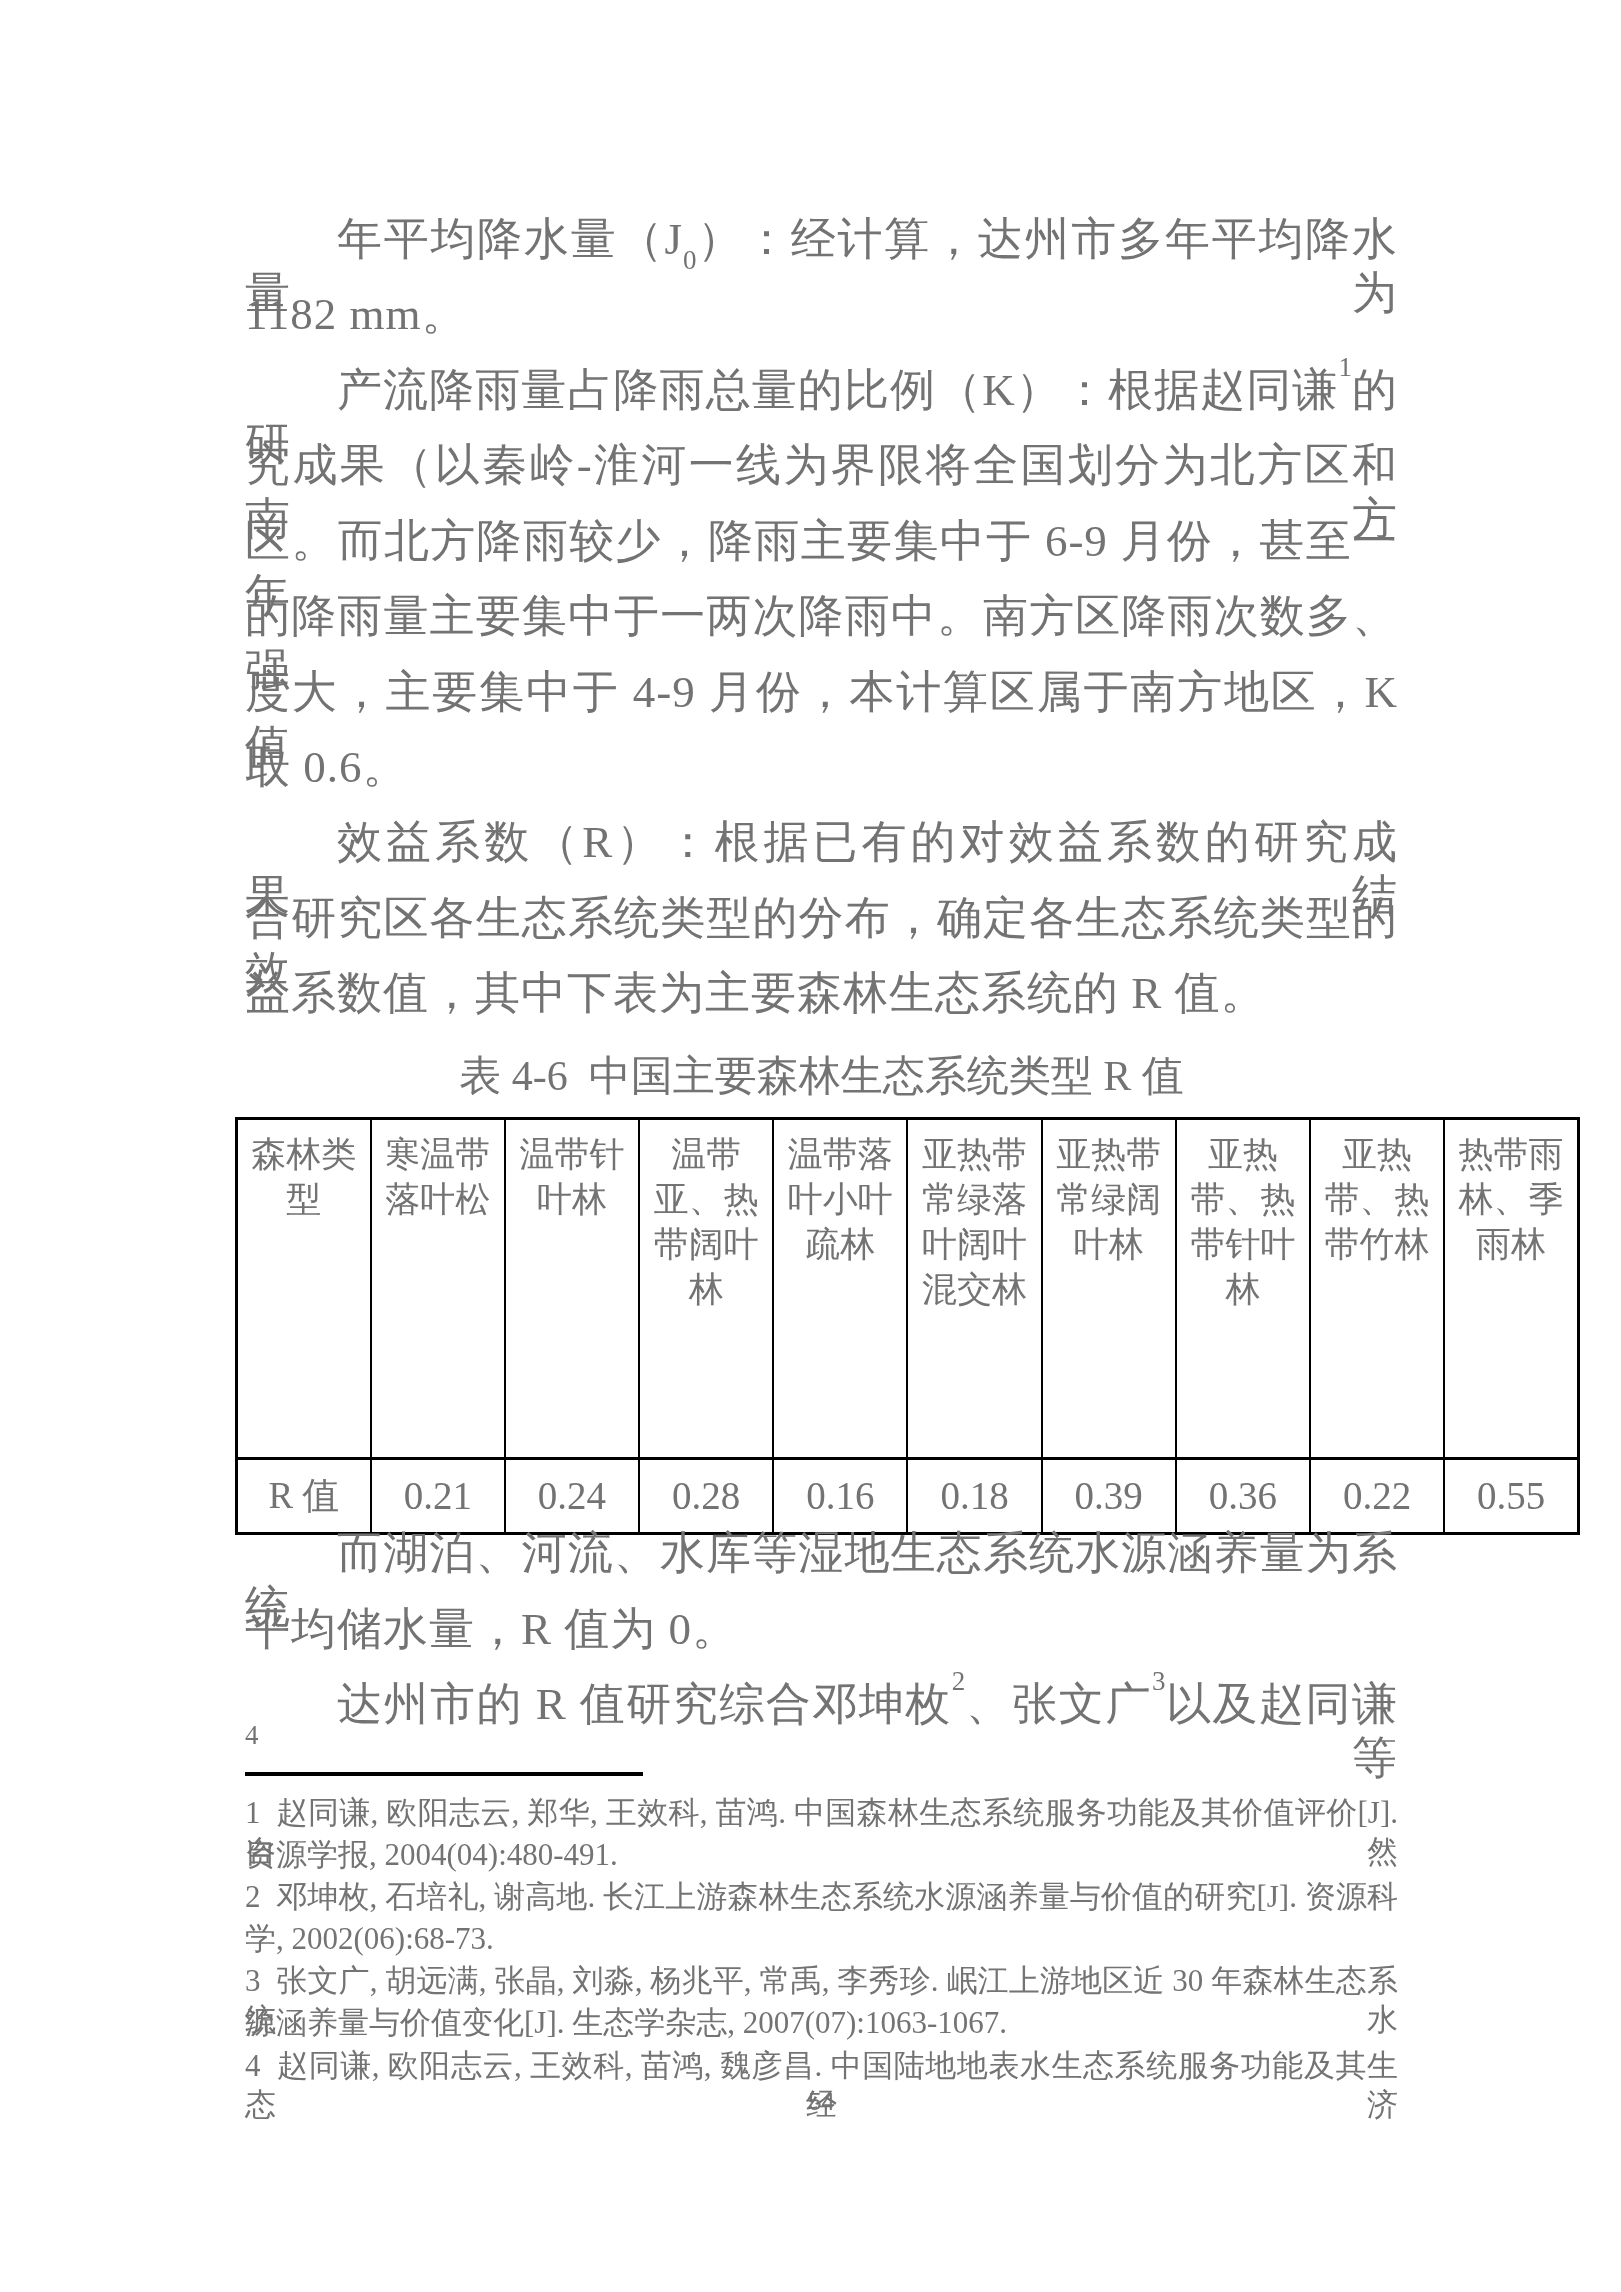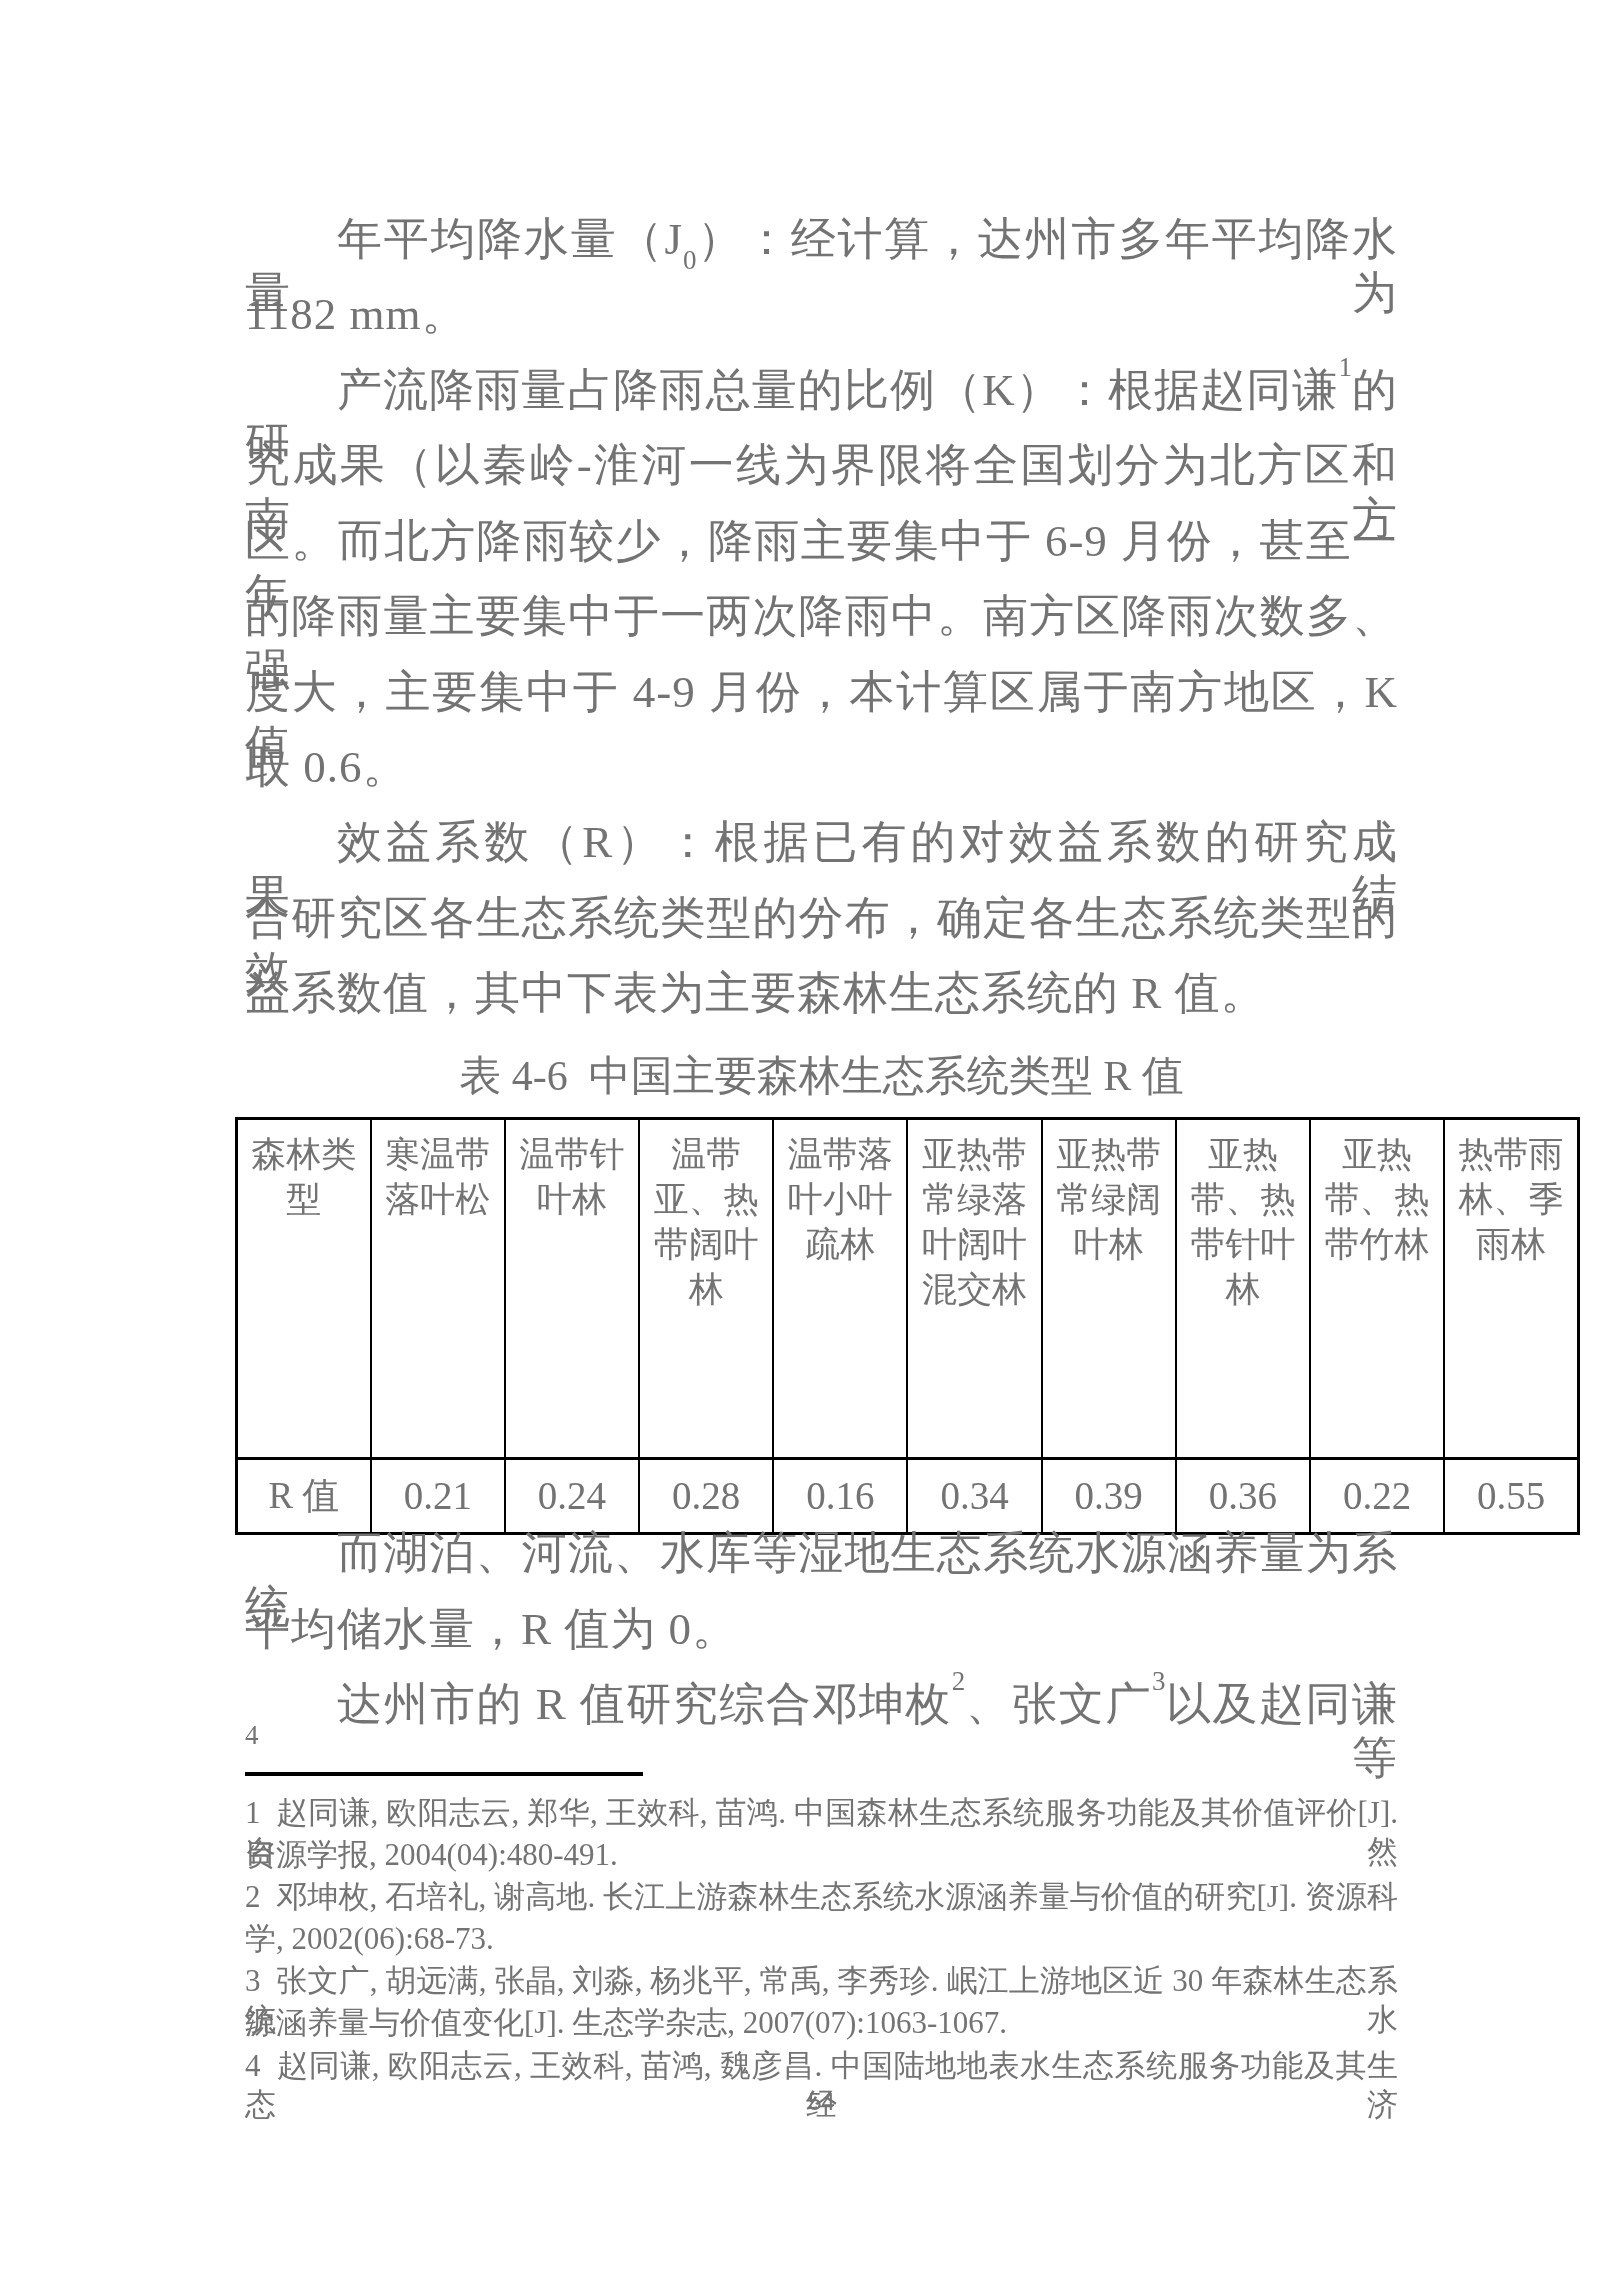--- a/index.html
+++ b/index.html
@@ -153,21 +153,21 @@
         <th>亚热带、热带针叶林</th>
         <th>亚热带、热带竹林</th>
         <th>热带雨林、季雨林</th>
       </tr>
       <tr class="vrow">
         <td class="rowlab">R 值</td>
         <td>0.21</td>
         <td>0.24</td>
         <td>0.28</td>
         <td>0.16</td>
-        <td>0.34</td>
+        <td>0.18</td>
         <td>0.39</td>
         <td>0.36</td>
         <td>0.22</td>
         <td>0.55</td>
       </tr>
     </tbody>
   </table>
 
   <div class="bline jline indent" style="top:1526px;">而湖泊、河流、水库等湿地生态系统水源涵养量为系统</div>
   <div class="bline" style="top:1602px;">平均储水量，R 值为 0。</div>

